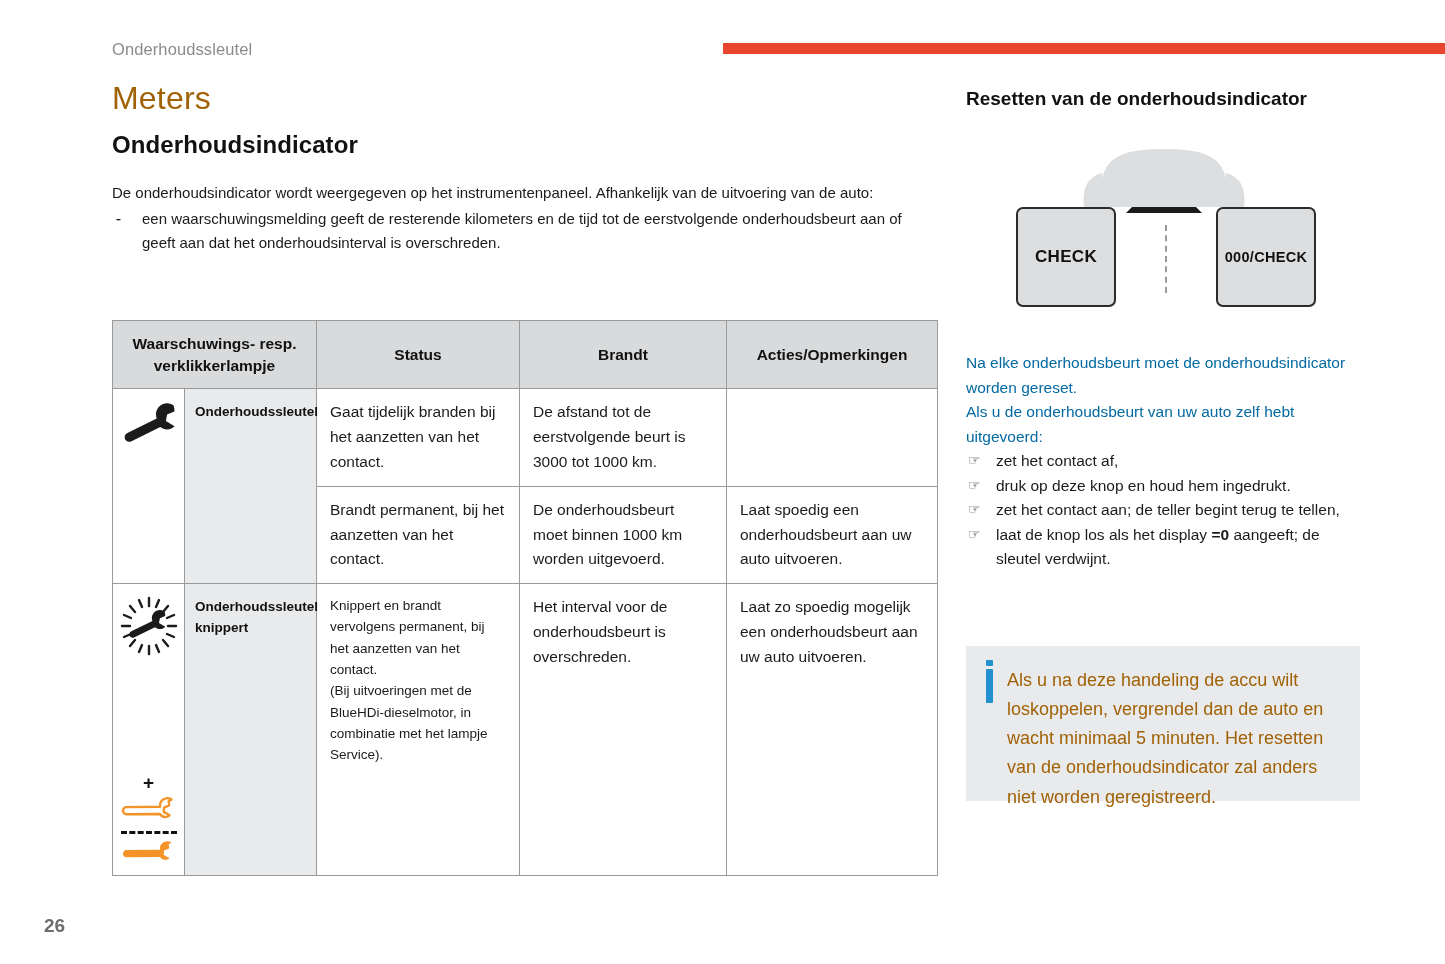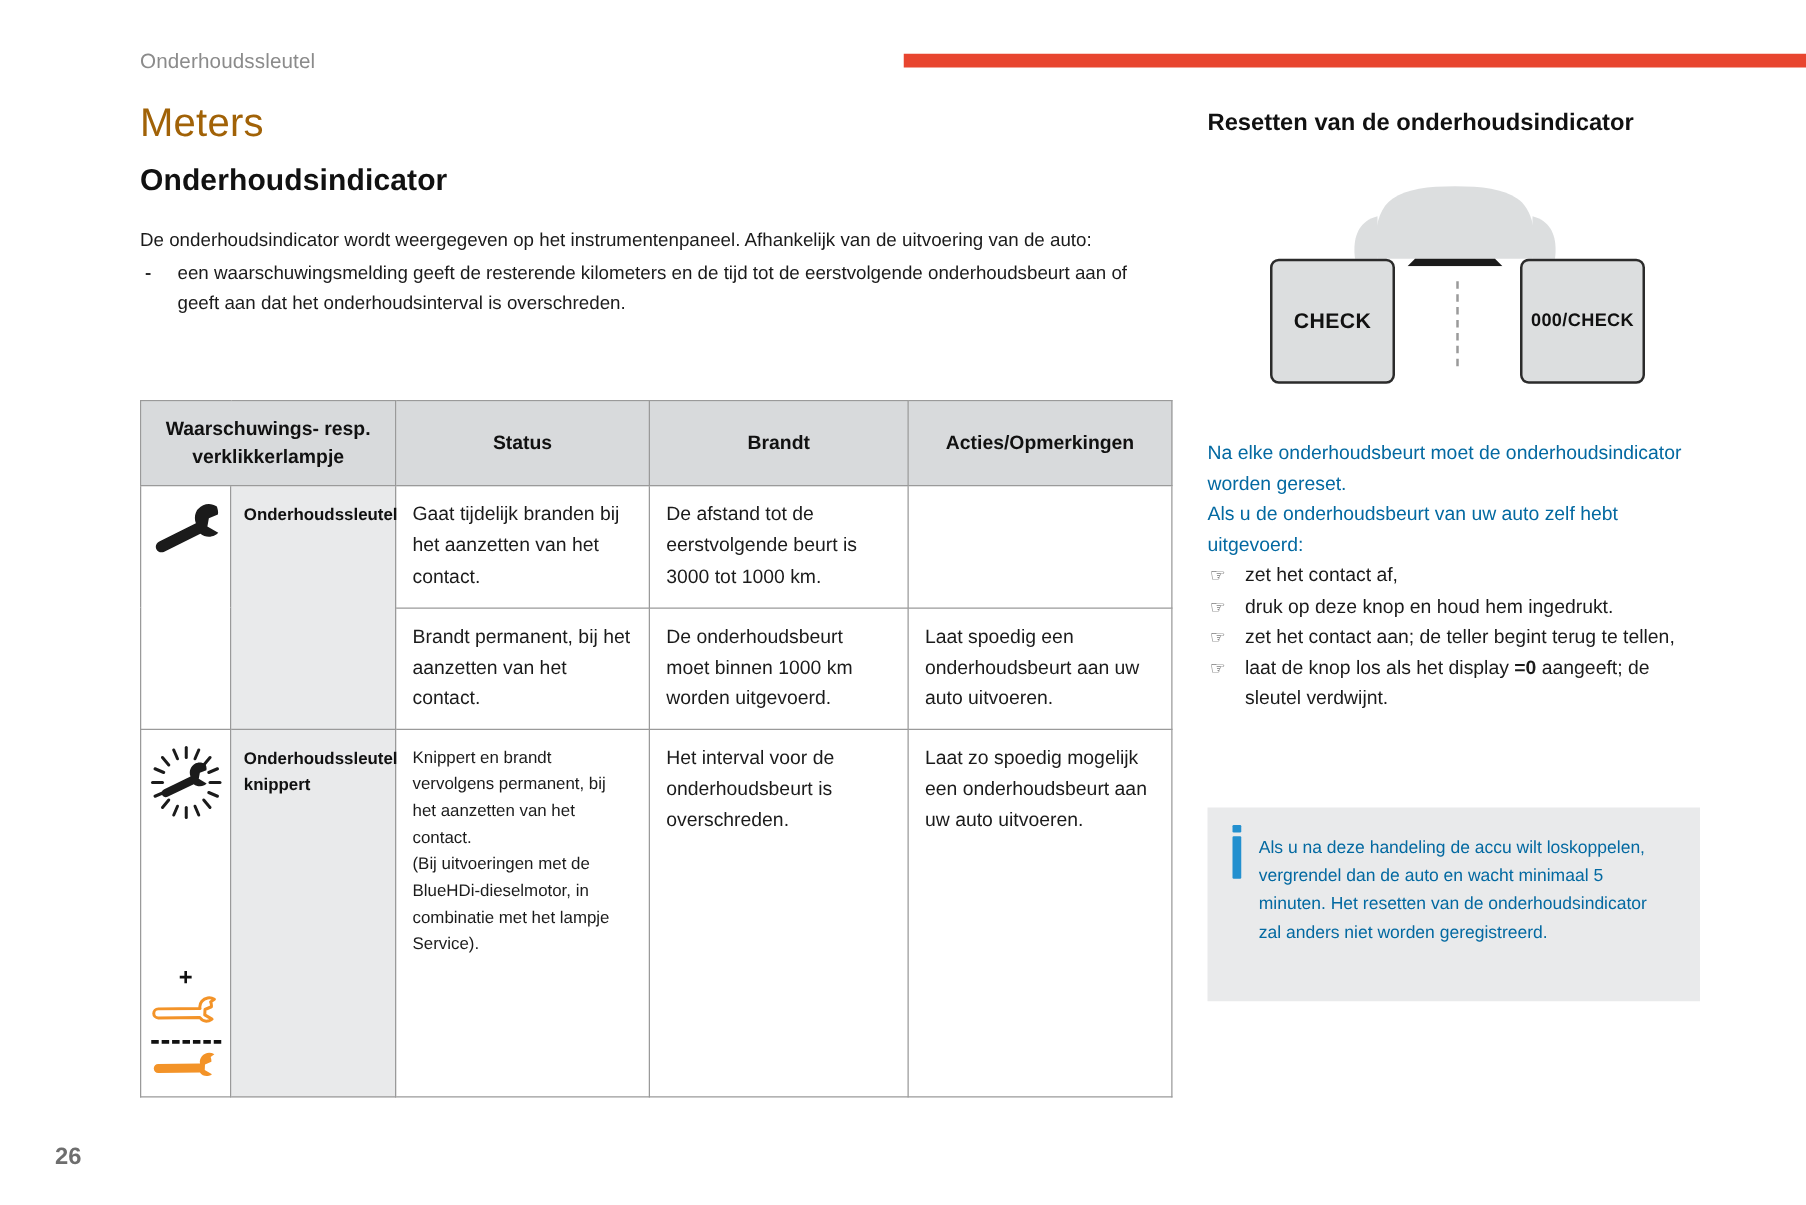--- a/index.html
+++ b/index.html
@@ -151,21 +151,21 @@
   }
   #info-icon {
     flex:0 0 auto; width:7px; height:34px;
     background:#2390cf; border-radius:1px;
     margin-top:3px; position:relative;
   }
   #info-icon::before {
     content:""; position:absolute; left:0; top:-9px;
     width:7px; height:6px; background:#2390cf; border-radius:1px;
   }
-  #info-text { font-size:14px; line-height:1.62; color:#0369a1; }
+  #info-text { font-size:18px; line-height:1.62; color:#a16207; }
 
   
   #page-number {
     position:absolute; left:44px; top:915px;
     font-size:19px; font-weight:700; color:#6e6e6e;
   }
 </style>
 </head>
 <body>
 

